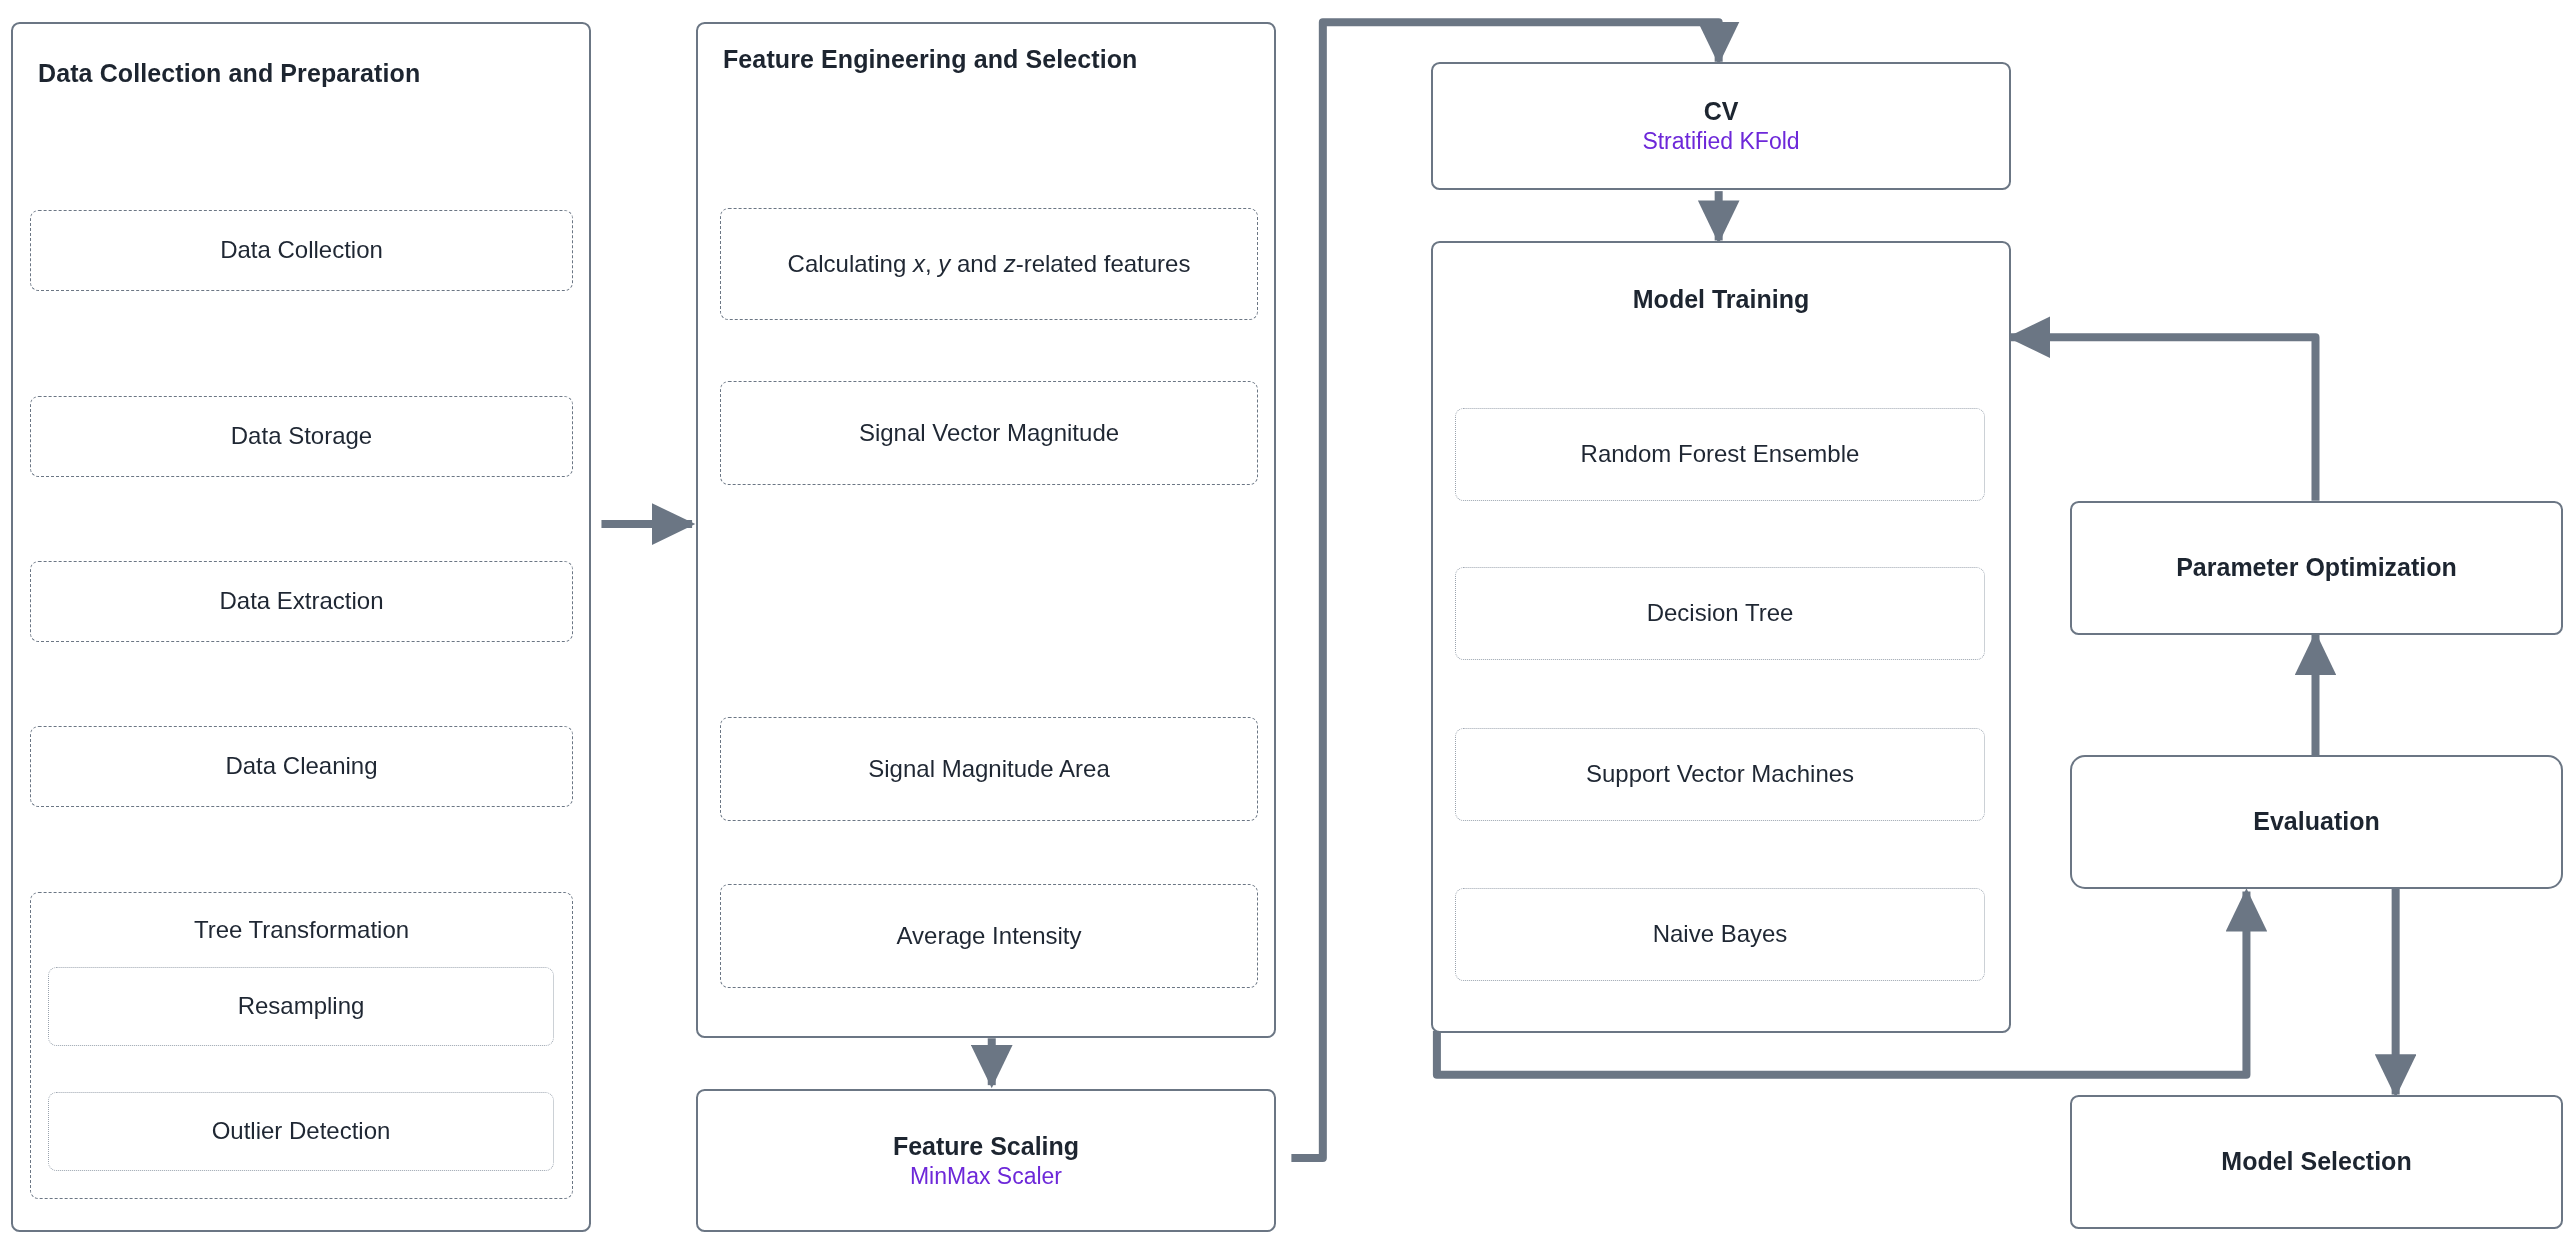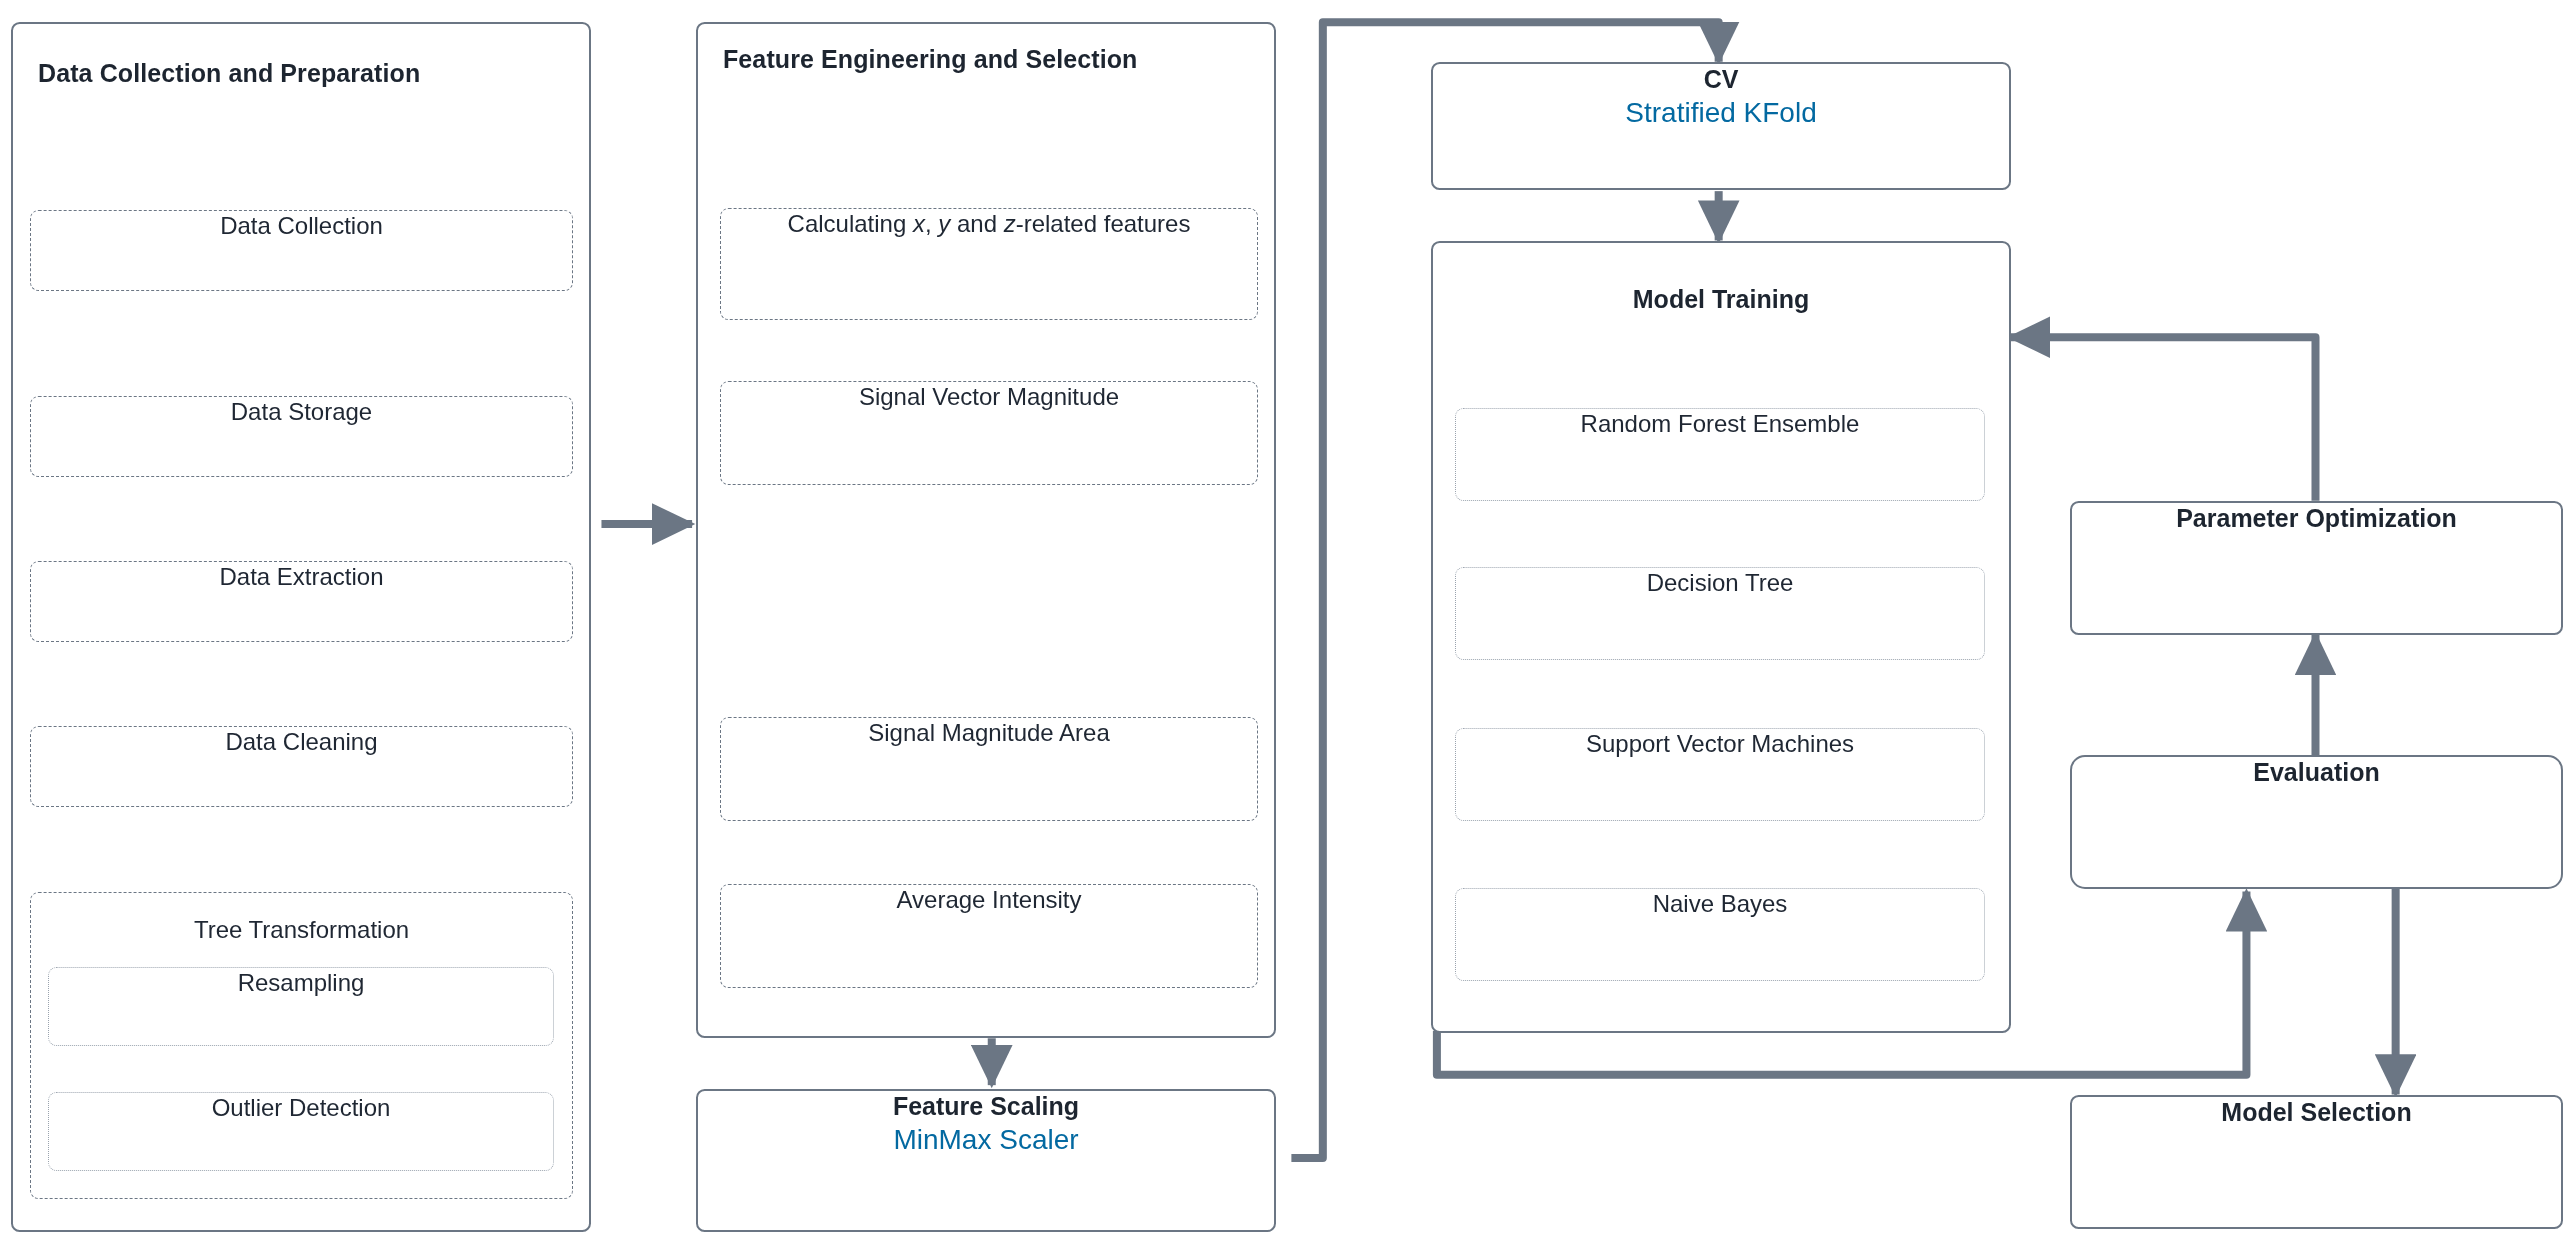--- a/index.html
+++ b/index.html
@@ -68,30 +68,30 @@
     color: #1f2733;
   }
   .bold-label {
     font-size: 25px;
     font-weight: bold;
     line-height: 1.25;
     text-align: center;
     color: #1d2530;
   }
   .sub-label {
-    font-size: 28px;
+    font-size: 23px;
     font-weight: normal;
     line-height: 1.25;
     text-align: center;
-    color: #0369a1;
+    color: #6d28d9;
   }
   .ital { font-style: italic; }
 
   
-  .vc { }
+  .vc { justify-content: center; }
   
   .group { align-items: flex-start; }
 </style>
 </head>
 <body>
 
 <div id="canvas">
 
   <svg id="edges" viewBox="0 0 4177 2029" width="2576" height="1251" xmlns="http://www.w3.org/2000/svg">
     <defs>

